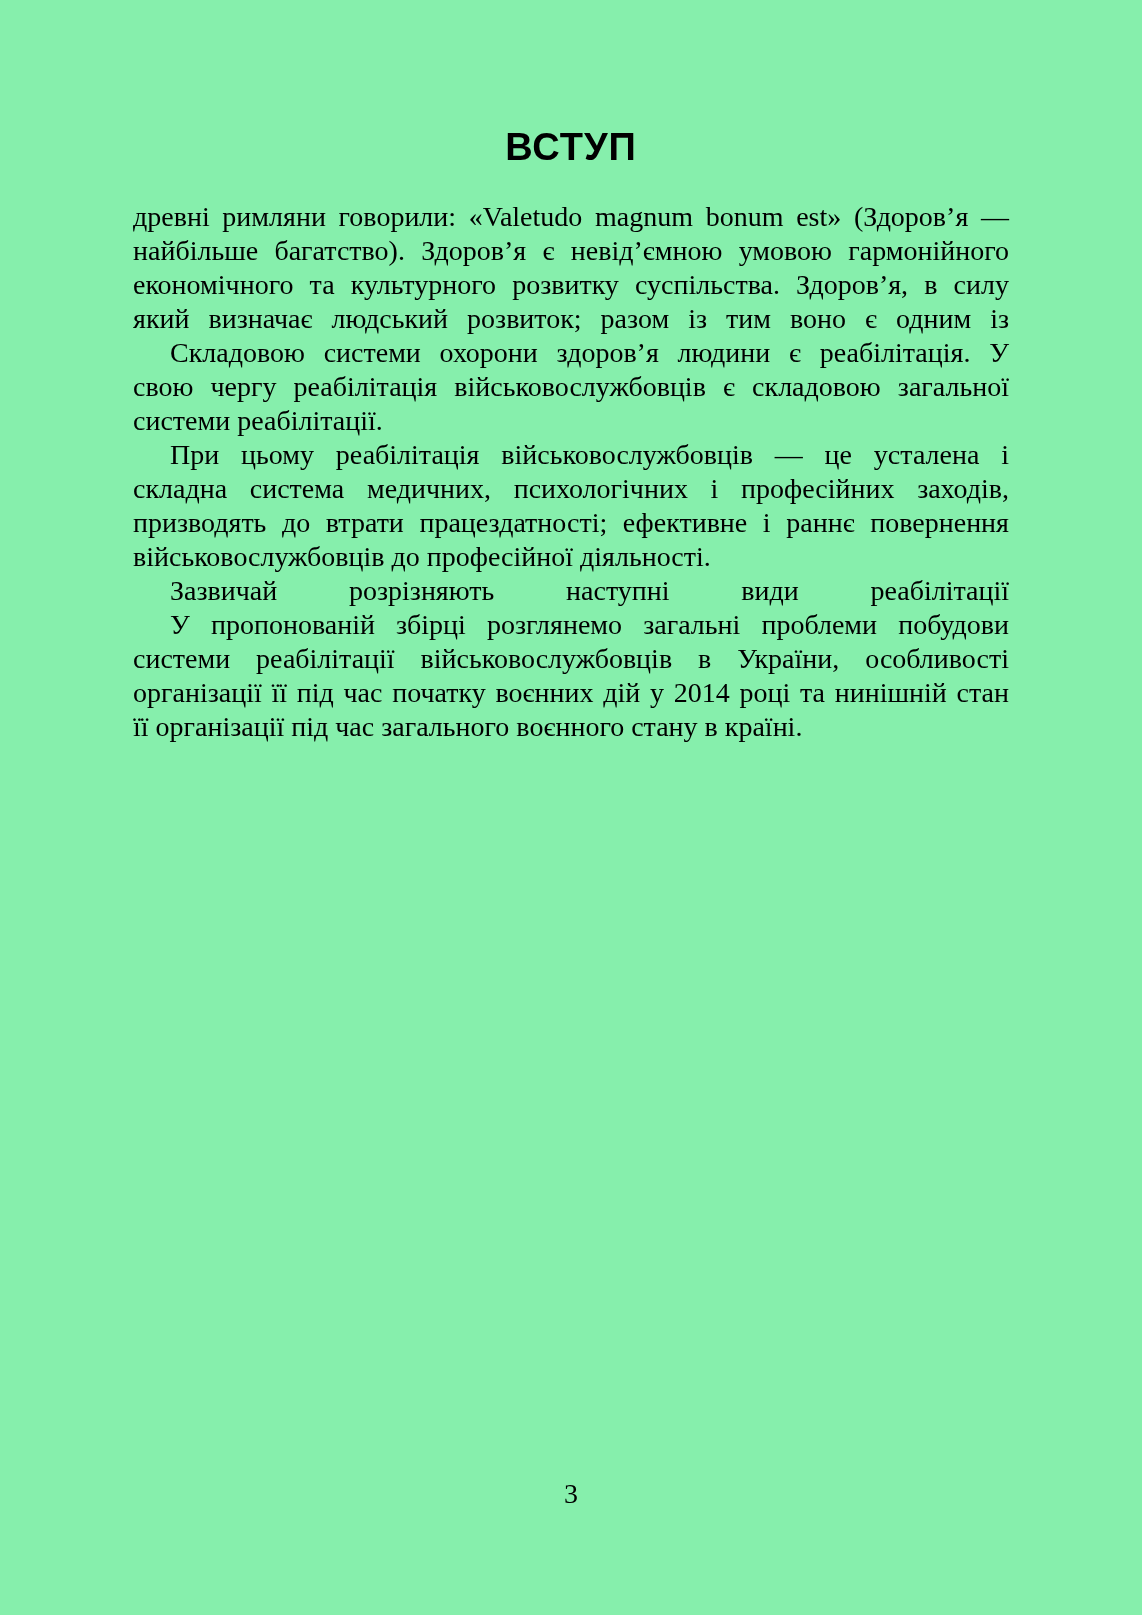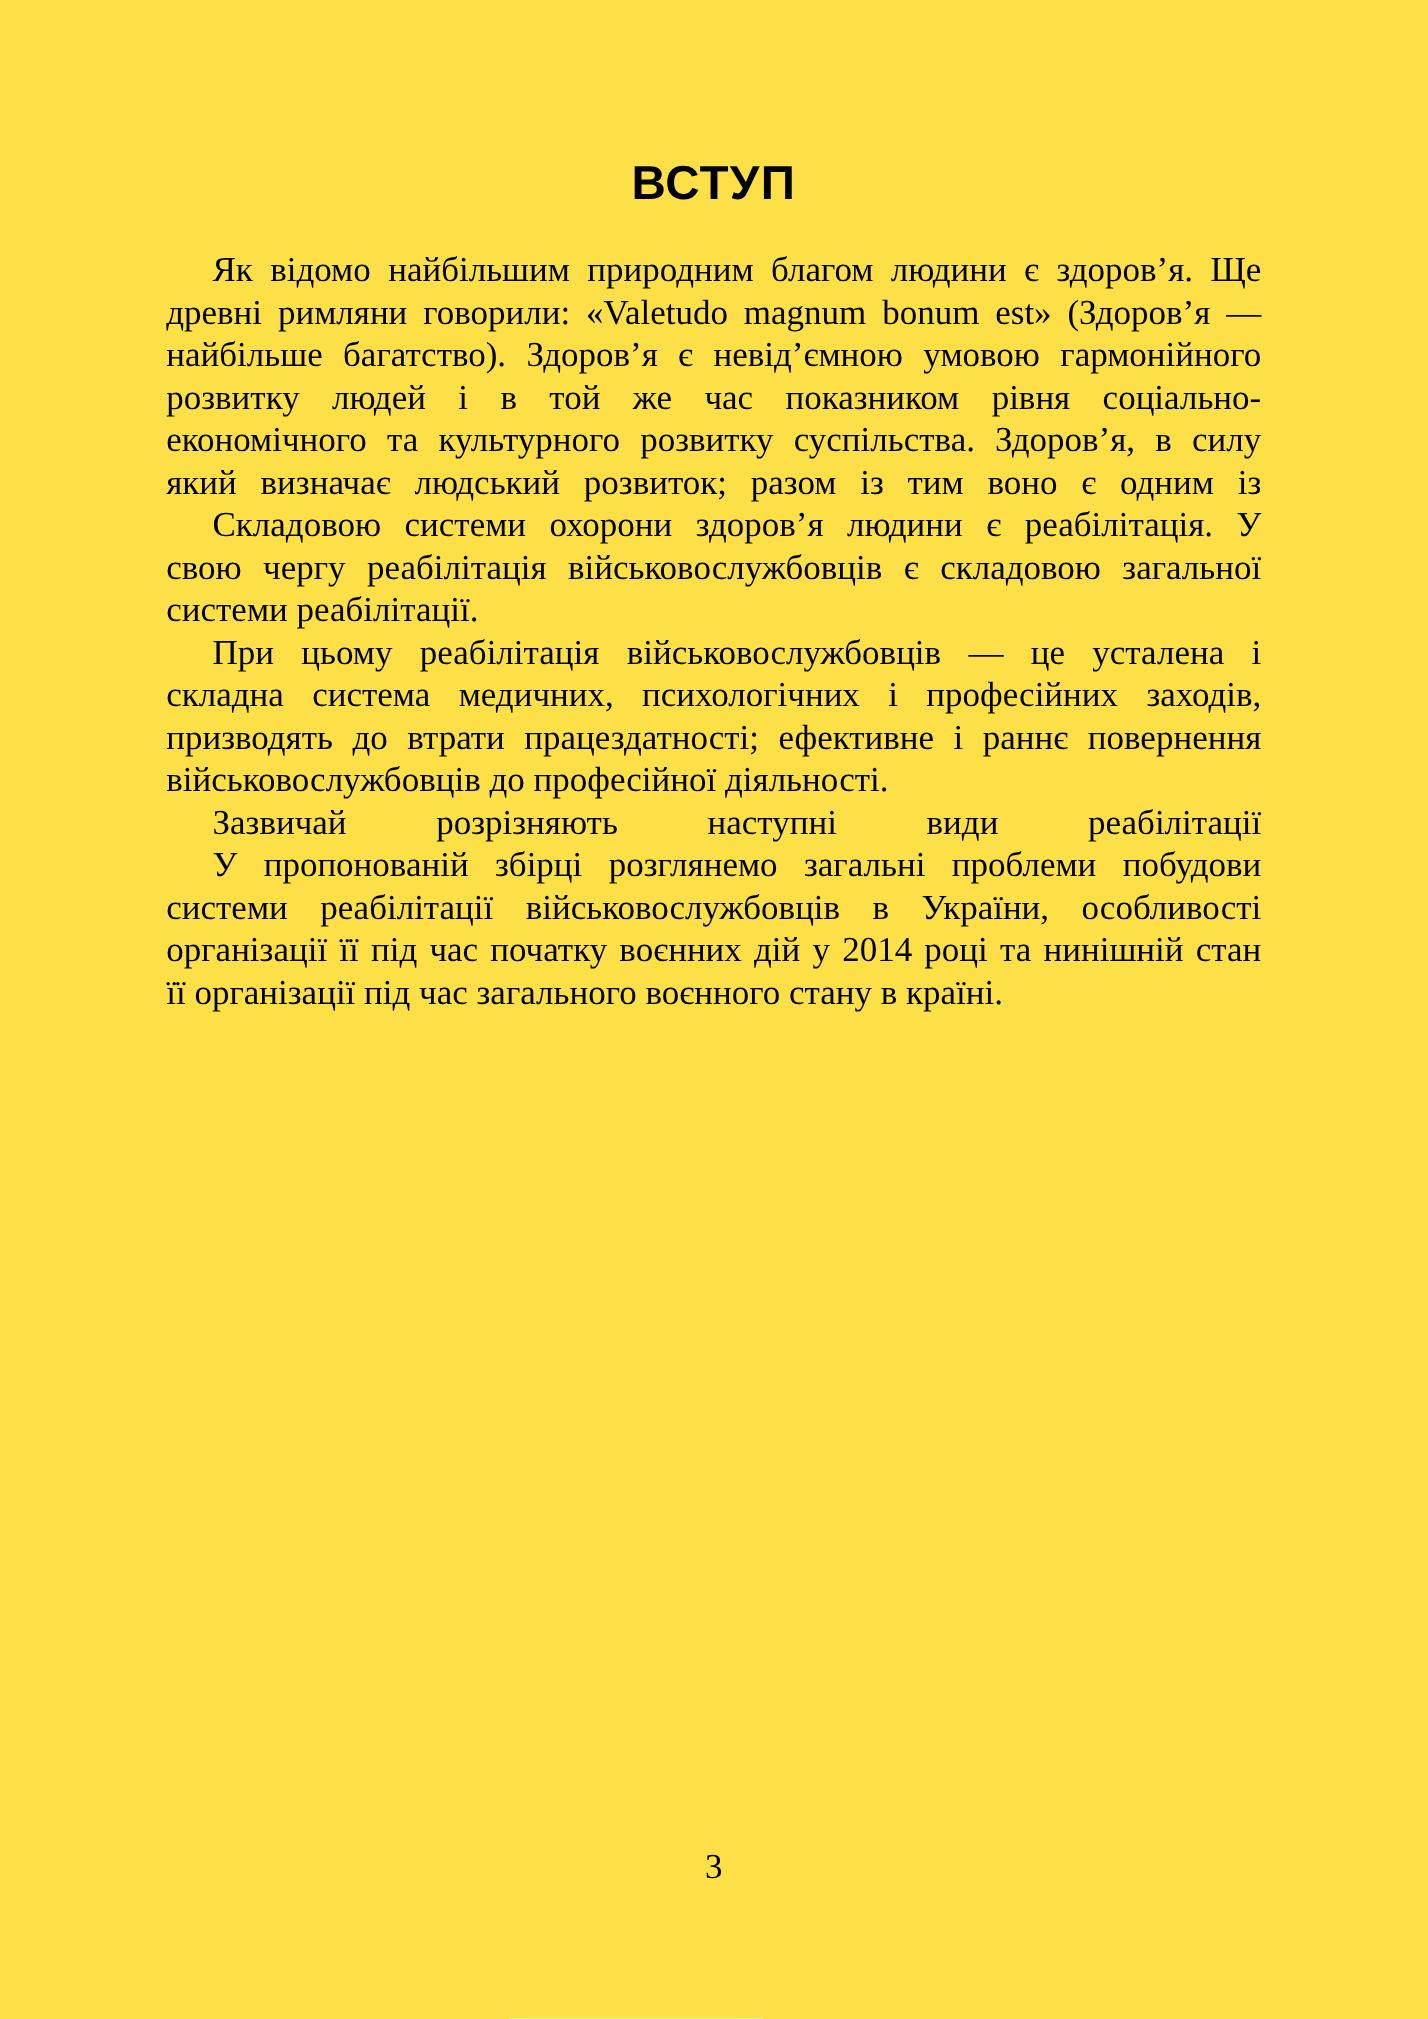--- a/index.html
+++ b/index.html
@@ -4,21 +4,21 @@
 <style>
   html, body {
     margin: 0;
     padding: 0;
     background: #ffffff;
   }
   .page {
     position: relative;
     width: 1142px;
     height: 1615px;
-    background: #fde047;
+    background: #86efac;
     color: #000000;
     overflow: hidden;
     font-family: "Liberation Serif", serif;
   }
   .title {
     margin: 0;
     padding-top: 128px;
     font-family: "Liberation Sans", sans-serif;
     font-weight: bold;
     font-size: 38px;
@@ -57,24 +57,22 @@
   }
 </style>
 </head>
 <body>
 
 <div class="page">
   <h1 class="title">ВСТУП</h1>
 
   <div class="body-text">
       <div class="para">
-        <div class="line first">Як відомо найбільшим природним благом людини є здоров’я. Ще</div>
         <div class="line">древні римляни говорили: «Valetudo magnum bonum est» (Здоров’я —</div>
         <div class="line">найбільше багатство). Здоров’я є невід’ємною умовою гармонійного</div>
-        <div class="line">розвитку людей і в той же час показником рівня соціально-</div>
         <div class="line">економічного та культурного розвитку суспільства. Здоров’я, в силу</div>
         <div class="line">який визначає людський розвиток; разом із тим воно є одним із</div>
       </div>
       <div class="para">
         <div class="line first">Складовою системи охорони здоров’я людини є реабілітація. У</div>
         <div class="line">свою чергу реабілітація військовослужбовців є складовою загальної</div>
         <div class="line last">системи реабілітації.</div>
       </div>
       <div class="para">
         <div class="line first">При цьому реабілітація військовослужбовців — це усталена і</div>

